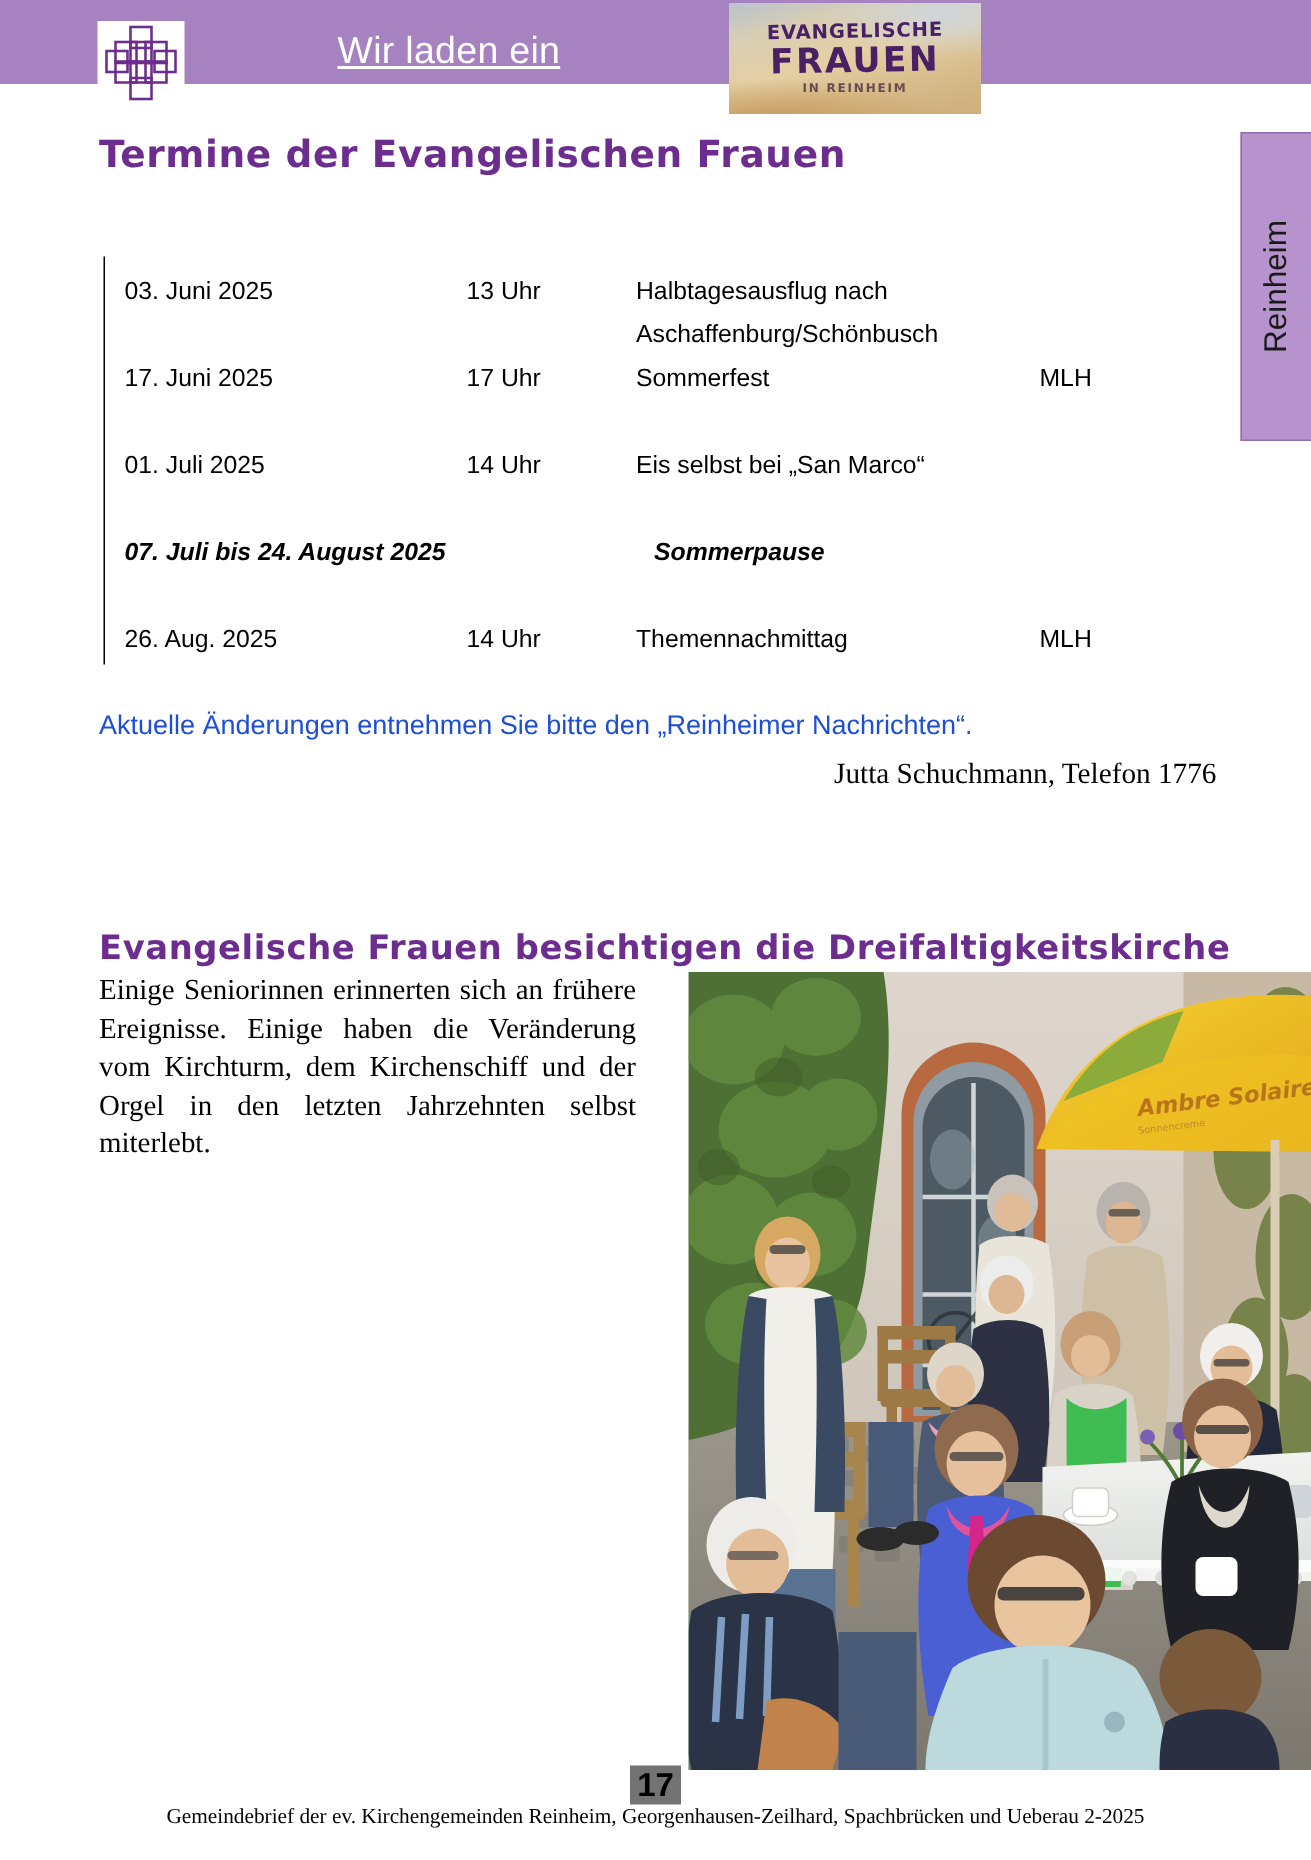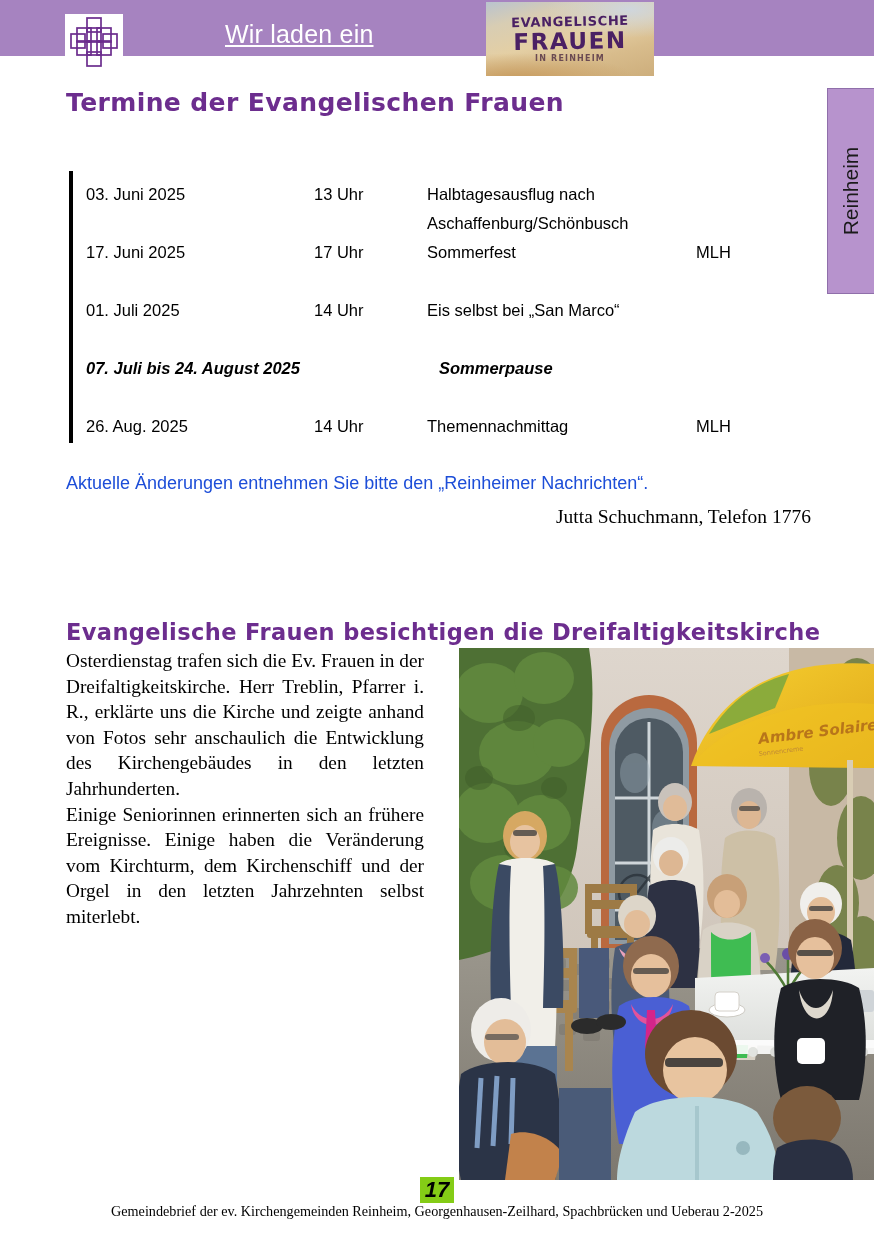--- a/index.html
+++ b/index.html
@@ -66,21 +66,21 @@
     font-weight:700;
     letter-spacing:.4px;
     white-space:nowrap;
   }
   #heading-termine{left:66px;top:88px;font-size:25px;}
   #heading-besichtigen{left:66px;top:594px;font-size:22.5px;margin-top:25px;}
 
   
   #schedule{
     position:absolute;left:69px;top:171px;width:720px;height:272px;
-    border-left:4px solid #000000;
+    border-left:1px solid #000000;
     font-family:"Liberation Sans",sans-serif;
     color:#000000;
   }
   .sched-row{position:absolute;left:13px;width:707px;font-size:16.5px;line-height:19px;}
   .sched-row .c-date{position:absolute;left:0;top:0;width:215px;}
   .sched-row .c-time{position:absolute;left:228px;top:0;width:110px;}
   .sched-row .c-desc{position:absolute;left:341px;top:0;width:260px;}
   .sched-row .c-loc {position:absolute;left:610px;top:0;width:90px;}
   .sched-row .c-desc2{position:absolute;left:341px;top:29px;width:320px;}
   .sched-row.pause{font-style:italic;font-weight:700;}
@@ -112,21 +112,21 @@
   }
   #photo svg{display:block;}
 
   
   #page-number{
     position:absolute;left:0;top:1177px;width:874px;text-align:center;
     font-family:"Liberation Sans",sans-serif;font-weight:700;font-size:22px;color:#000;
     z-index:5;
   }
   #page-number span{
-    display:inline-block;background:#84cc16;padding:0 5px;font-style:italic;
+    display:inline-block;background:#737373;padding:0 5px;
   }
   #footer-strip{
     position:absolute;left:0;top:1196px;width:874px;height:44px;background:#ffffff;z-index:4;
   }
   #footer-text{
     position:absolute;left:0;top:1203px;width:874px;text-align:center;
     font-family:"Liberation Serif",serif;font-size:14.2px;color:#000;z-index:6;
   }
 </style>
 </head>
@@ -202,21 +202,20 @@
   </div>
 
 </div>
 
 <div id="note-line">Aktuelle Änderungen entnehmen Sie bitte den „Reinheimer  Nachrichten“.</div>
 <div id="signature-line">Jutta Schuchmann, Telefon 1776</div>
 
 <div class="comic-heading" id="heading-besichtigen">Evangelische Frauen besichtigen die Dreifaltigkeitskirche</div>
 
 <div id="article-text">
-  <p>Osterdienstag trafen sich die Ev. Frauen in der Dreifaltigkeitskirche. Herr Treblin, Pfarrer i. R., erklärte uns die Kirche und zeigte anhand von Fotos sehr anschaulich die Entwicklung des Kirchengebäudes in den letzten Jahrhunderten.</p>
   <p>Einige Seniorinnen erinnerten sich an frühere Ereignisse. Einige haben die Veränderung vom Kirchturm, dem Kirchenschiff und der Orgel in den letzten Jahrzehnten selbst miterlebt.</p>
 </div>
 
 <div id="photo">
   <svg width="415" height="532" viewBox="0 0 415 532">
     <defs>
       <linearGradient id="wall" x1="0" y1="0" x2="0" y2="1">
         <stop offset="0%" stop-color="#ded6cd"></stop>
           <stop offset="100%" stop-color="#cfc5ba"></stop>
       </linearGradient>

